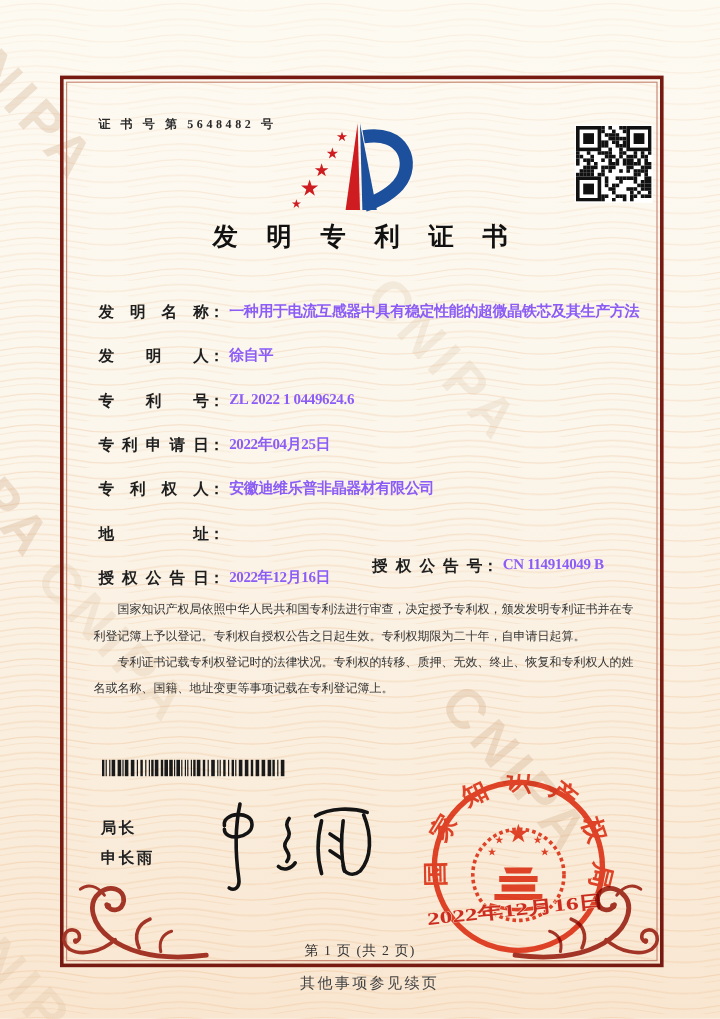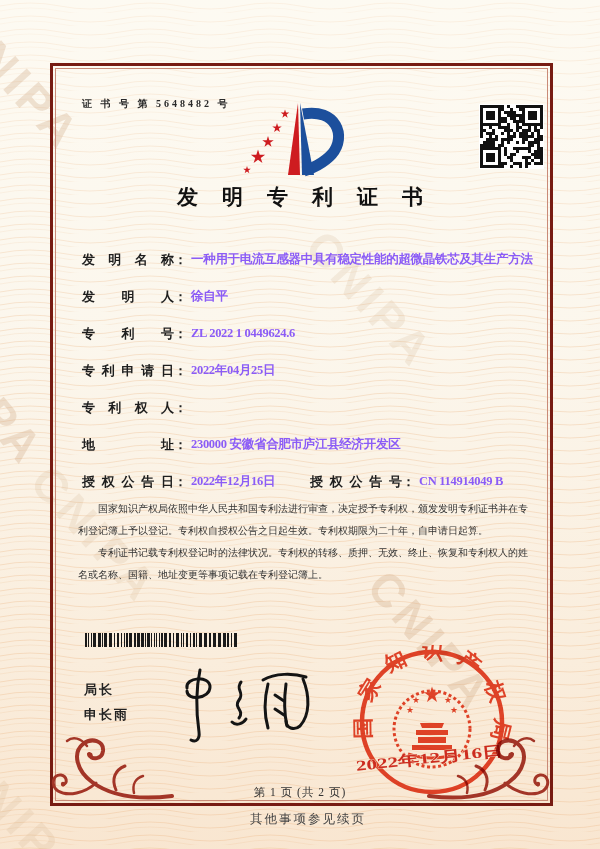--- a/index.html
+++ b/index.html
@@ -27,21 +27,21 @@
   #qr{left:479px;top:104px;z-index:3;background:#fff;padding:1px;}
   #title{left:0;right:0;top:183px;text-align:center;font-size:21px;font-weight:700;
          letter-spacing:24px;padding-left:24px;color:#111;z-index:3;}
   
   #fields{left:82px;top:241px;width:462px;z-index:3;}
   .frow{height:37px;display:flex;align-items:center;white-space:nowrap;position:relative;}
   .flabel{display:inline-block;width:92px;text-align:justify;text-align-last:justify;
           font-size:13px;font-weight:700;color:#1e1e1e;}
   .fsep{font-size:13px;font-weight:700;color:#1e1e1e;margin-right:4px;}
   .fvalue{font-size:12.5px;font-weight:700;color:#8b5cf6;letter-spacing:-0.3px;}
-  .pair2{position:absolute;left:228px;top:0;height:37px;display:flex;align-items:center;}
+  .pair2{position:absolute;left:228px;top:0;height:37px;display:flex;}
   
   #body-text{left:78px;top:498px;width:452px;z-index:3;font-size:10px;line-height:22px;color:#333;}
   #body-text p{margin:0;text-indent:2em;}
   
   #barcode{left:85px;top:633px;z-index:3;}
   #signer-title{left:84px;top:681px;font-family:"Liberation Sans",sans-serif;font-size:13px;font-weight:700;
                 letter-spacing:2px;color:#222;z-index:3;}
   #signer-name{left:84px;top:706px;font-family:"Liberation Sans",sans-serif;font-size:13px;font-weight:700;
                letter-spacing:2px;color:#222;z-index:3;}
   #signature{left:175px;top:662px;z-index:3;}
@@ -304,25 +304,25 @@
       <span class="fvalue">ZL 2022 1 0449624.6</span>
   </div>
   <div class="frow">
     <span class="flabel">专利申请日</span>
       <span class="fsep">：</span>
       <span class="fvalue">2022年04月25日</span>
   </div>
   <div class="frow">
     <span class="flabel">专利权人</span>
       <span class="fsep">：</span>
+      <span class="fvalue">安徽迪维乐普非晶器材有限公司</span>
   </div>
   <div class="frow">
     <span class="flabel">地址</span>
       <span class="fsep">：</span>
-      <span class="fvalue">230000 安徽省合肥市庐江县经济开发区</span>
   </div>
   <div class="frow">
     <span class="flabel">授权公告日</span>
       <span class="fsep">：</span>
       <span class="fvalue">2022年12月16日</span>
     <span class="pair2">
       <span class="flabel">授权公告号</span>
         <span class="fsep">：</span>
         <span class="fvalue">CN 114914049 B</span>
     </span>

